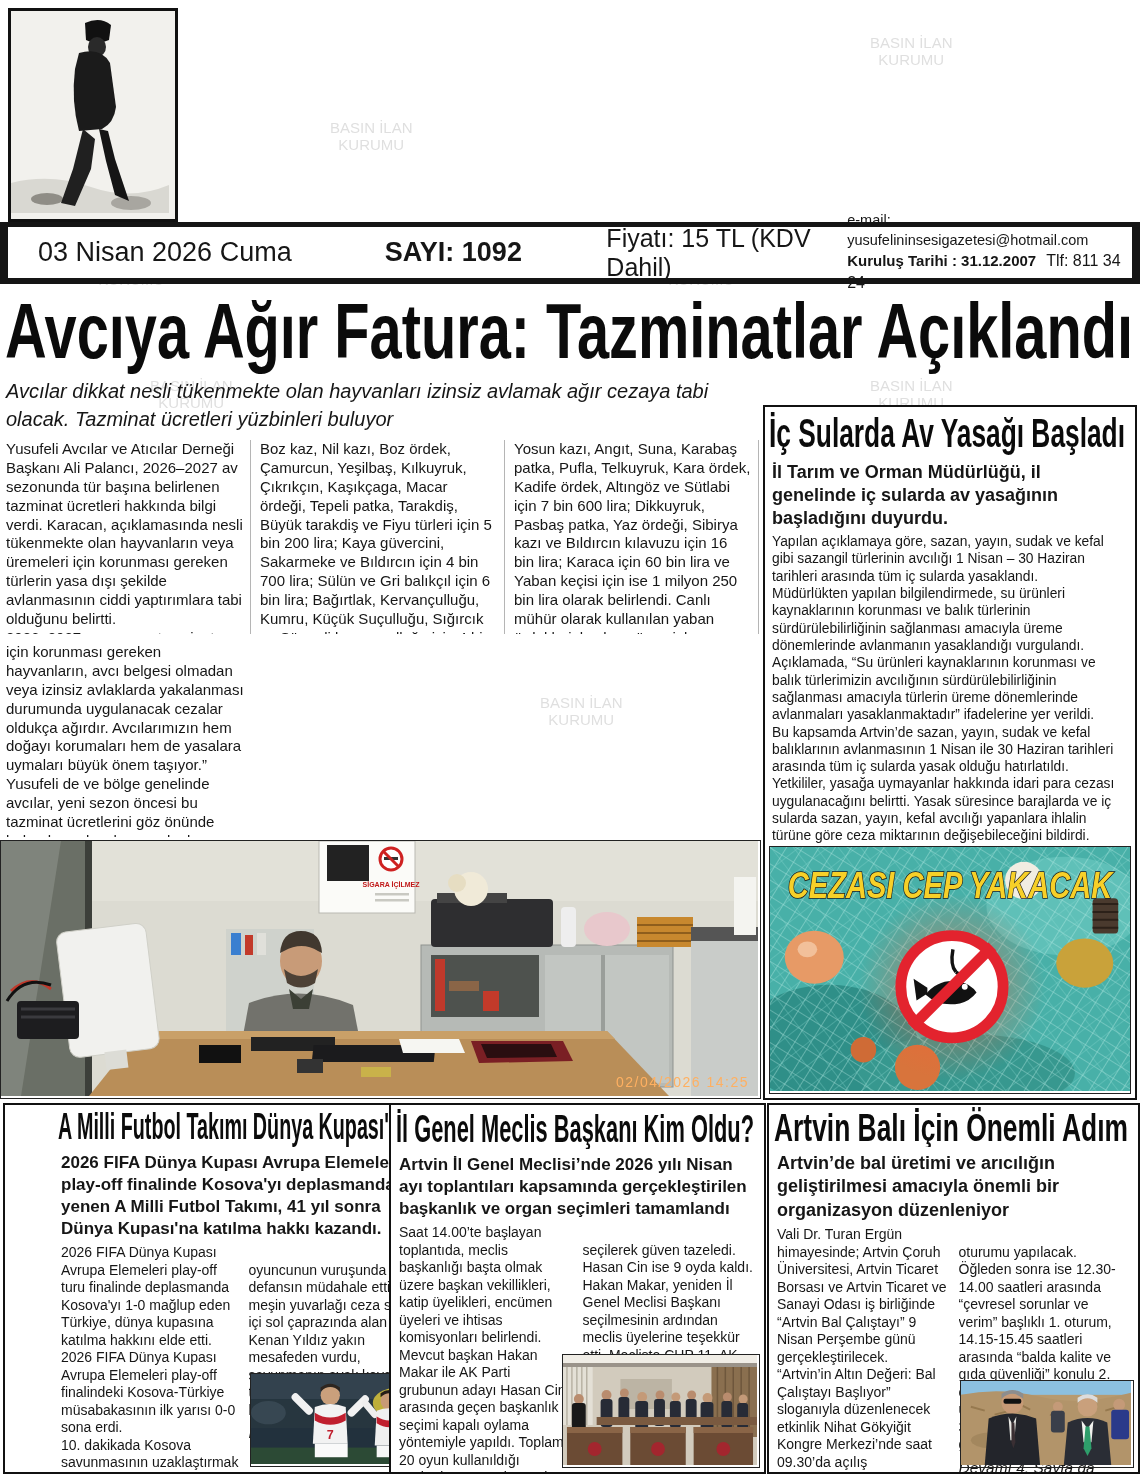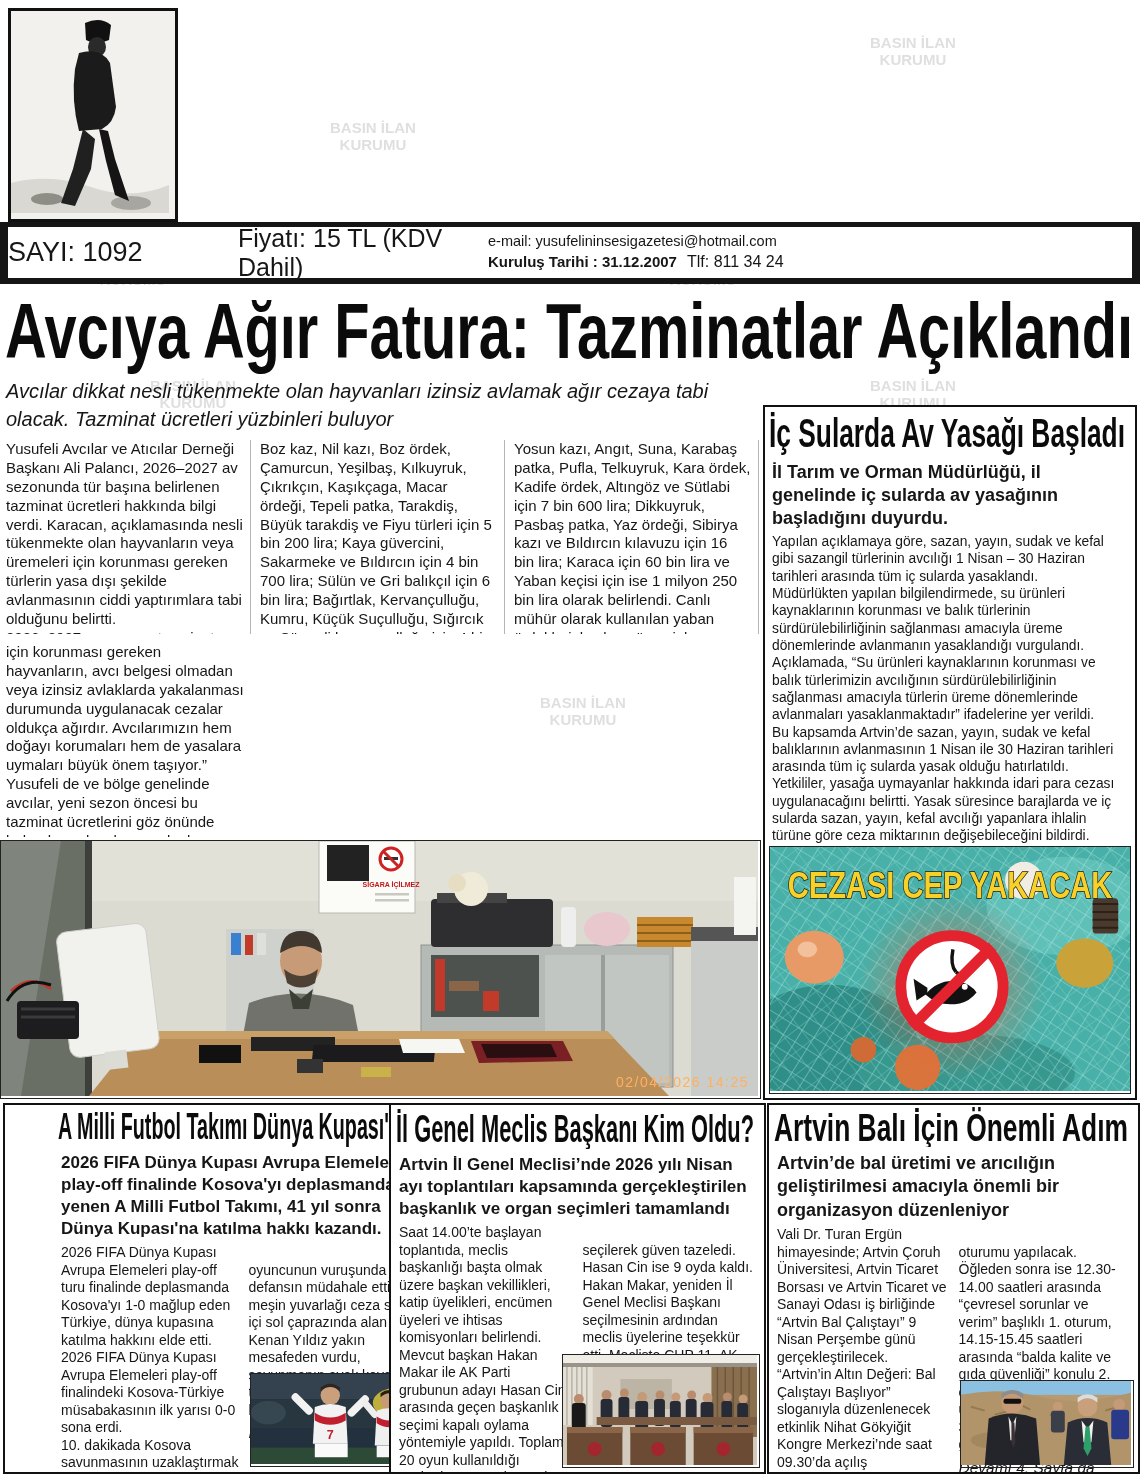--- a/index.html
+++ b/index.html
@@ -1,50 +1,50 @@
 <!DOCTYPE html>
 <html><head>
 <meta charset="utf-8">
 <style>
   html,body{margin:0;padding:0;background:#fff;}
   .page{position:relative;width:1140px;height:1475px;background:#fff;overflow:hidden;
         font-family:"Liberation Sans",sans-serif;color:#161616;}
   .abs{position:absolute;}
   svg text{font-family:"Liberation Sans",sans-serif;}
   
-  .wm{position:absolute;color:#b9b9b9;opacity:.45;font-weight:bold;font-size:15px;
+  .wm{position:absolute;color:#b9b9b9;opacity:.45;font-weight:normal;font-size:15px;
       text-align:center;white-space:pre-line;line-height:1.1;pointer-events:none;}
   
   .atabox{left:8px;top:8px;width:164px;height:208px;border:3px solid #111;background:#f2f1ed;}
   .mastbox{left:181px;top:6px;width:949px;height:210px;border:3px solid #111;border-radius:16px;}
   .mastinner{position:absolute;inset:3px;border:2px solid #111;border-radius:11px;overflow:hidden;}
   
   .datebar{left:0;top:222px;width:1140px;height:62px;background:#151515;}
   .datebar-inner{position:absolute;left:8px;right:8px;top:5px;bottom:6px;background:#fff;
       display:flex;align-items:center;}
   .d-date{font-size:27px;margin-left:30px;width:360px;}
-  .d-issue{font-size:27px;font-weight:400;width:230px;}
+  .d-issue{font-size:27px;font-weight:700;width:230px;}
   .d-price{font-size:25px;width:250px;}
   .d-right{font-size:14.5px;line-height:1.35;}
   .d-founded{font-weight:bold;font-size:15px;}
   .d-phone{font-weight:normal;font-size:16px;margin-left:6px;}
   
   .subhead{left:6px;top:377px;width:752px;font-size:20px;font-weight:normal;font-style:italic;line-height:1.4;}
   .maincols{left:6px;top:440px;width:753px;height:397px;display:grid;
       grid-template-columns:1fr 1fr 1fr;gap:9px;overflow:hidden;}
   .mcol{font-size:15px;line-height:1.26;white-space:pre-line;border-right:1px solid #b5b5b5;
       padding-right:7px;overflow:hidden;}
   .mcol:last-child{border-right:none;}
   
   .artbox{border:2px solid #111;background:#fff;overflow:hidden;}
   .banbox{left:763px;top:405px;width:370px;height:691px;}
   .lead{font-weight:bold;}
   .banlead{margin:2px 7px 0;font-size:18px;line-height:1.28;}
   .banbody{margin:3px 7px 0;font-size:13.8px;line-height:1.255;white-space:pre-line;}
-  .banphoto{position:absolute;left:4px;right:4px;bottom:4px;height:246px;border:1px solid #222;}
+  .banphoto{position:absolute;left:4px;right:4px;bottom:4px;height:246px;border:1px solid #222;font-style:italic;}
   
   .officebox{left:0;top:840px;width:759px;height:257px;border:1px solid #222;}
   
   .b-left{left:3px;top:1103px;width:381px;height:367px;padding-left:48px;}
   .b-mid{left:389px;top:1103px;width:373px;height:367px;}
   .b-right{left:767px;top:1103px;width:369px;height:367px;}
   .b-lead{margin:1px 8px 0;font-size:17px;line-height:1.3;}
   .b-cols{display:flex;gap:10px;margin:4px 8px 0;}
   .b-col{flex:1;font-size:14px;line-height:1.25;white-space:pre-line;overflow:hidden;}
   .cont{font-weight:normal;font-style:italic;font-size:15.5px;margin-top:4px;}
@@ -92,20 +92,21 @@
       <ellipse cx="86" cy="36" rx="9" ry="10" fill="#2a2a2a"></ellipse>
       <path d="M68,42 Q90,36 99,52 L105,96 Q103,112 91,118 L68,120 Q60,90 64,58 Z" fill="#1b1b1b"></path>
       <path d="M72,118 L62,158 L50,192 L64,195 L80,158 L84,128 Z" fill="#202020"></path>
       <path d="M88,118 L95,150 L104,184 L118,190 L104,148 L97,120 Z" fill="#151515"></path>
     </svg>
   </div>
 
 
   <div class="abs datebar">
     <div class="datebar-inner">
+      <span class="d-date">03 Nisan 2026 Cuma</span>
       <span class="d-issue">SAYI: 1092</span>
       <span class="d-price">Fiyatı: 15 TL (KDV Dahil)</span>
       <span class="d-right">
         <span>e-mail: yusufelininsesigazetesi@hotmail.com</span><br>
         <span class="d-founded">Kuruluş Tarihi : 31.12.2007</span>
         <span class="d-phone">Tlf: 811 34 24</span>
       </span>
     </div>
   </div>
 

